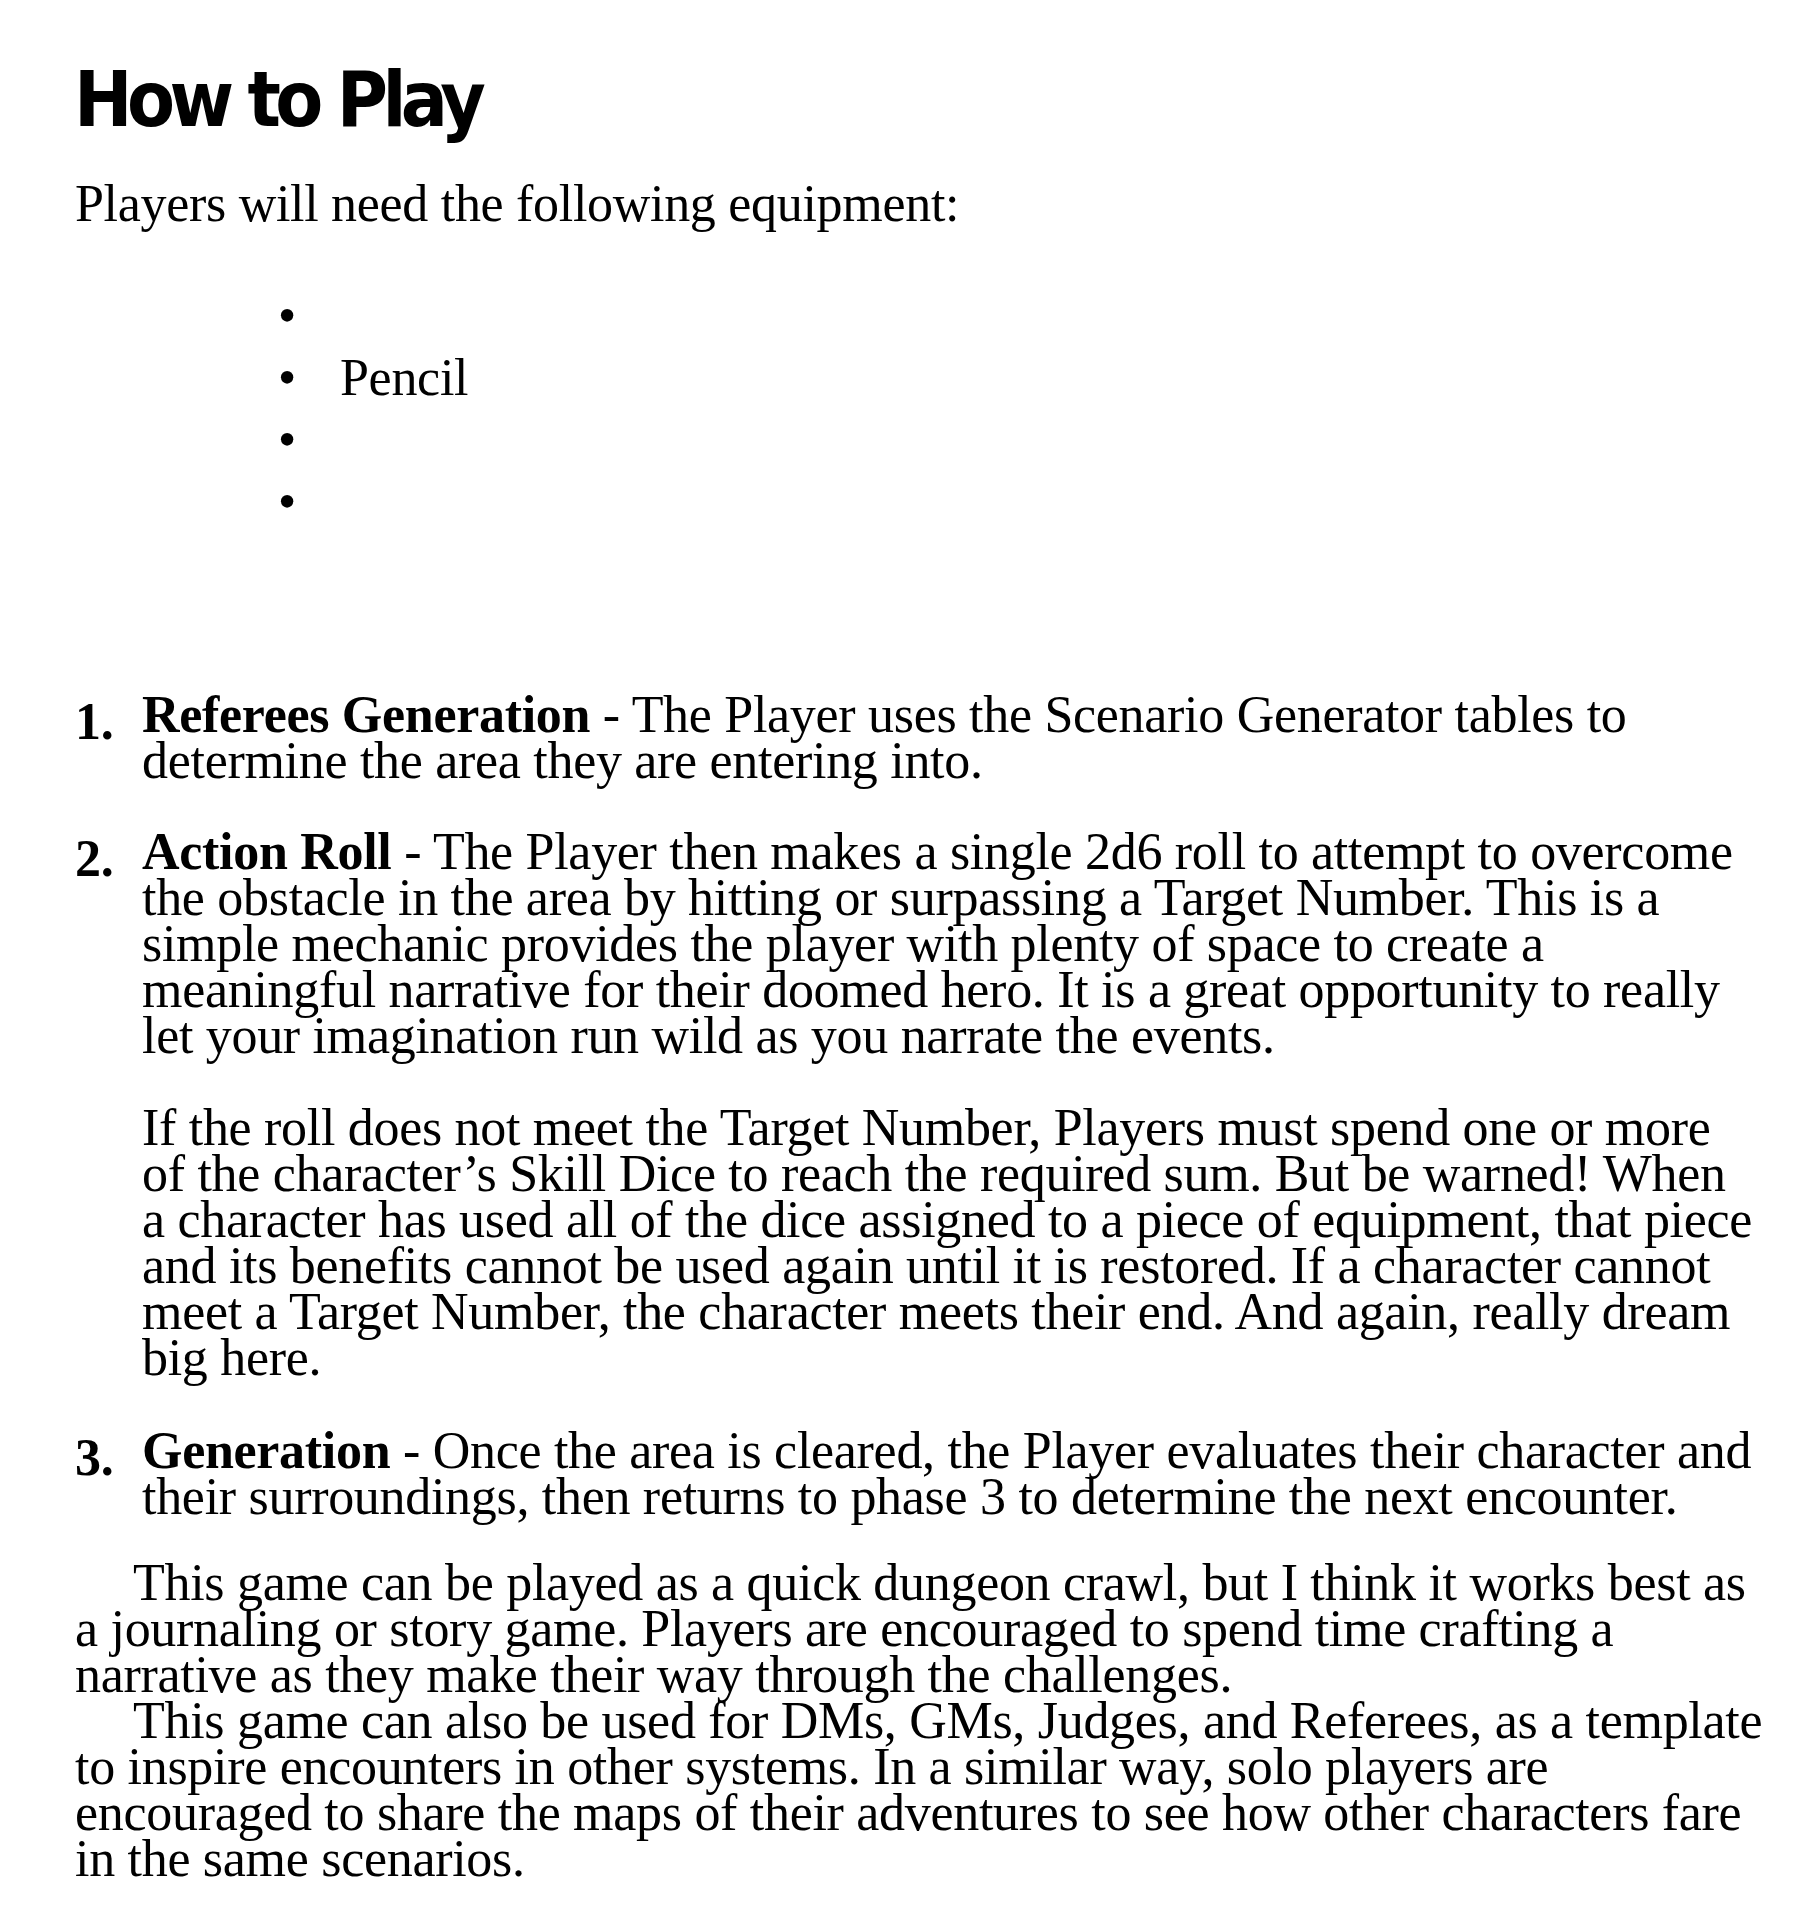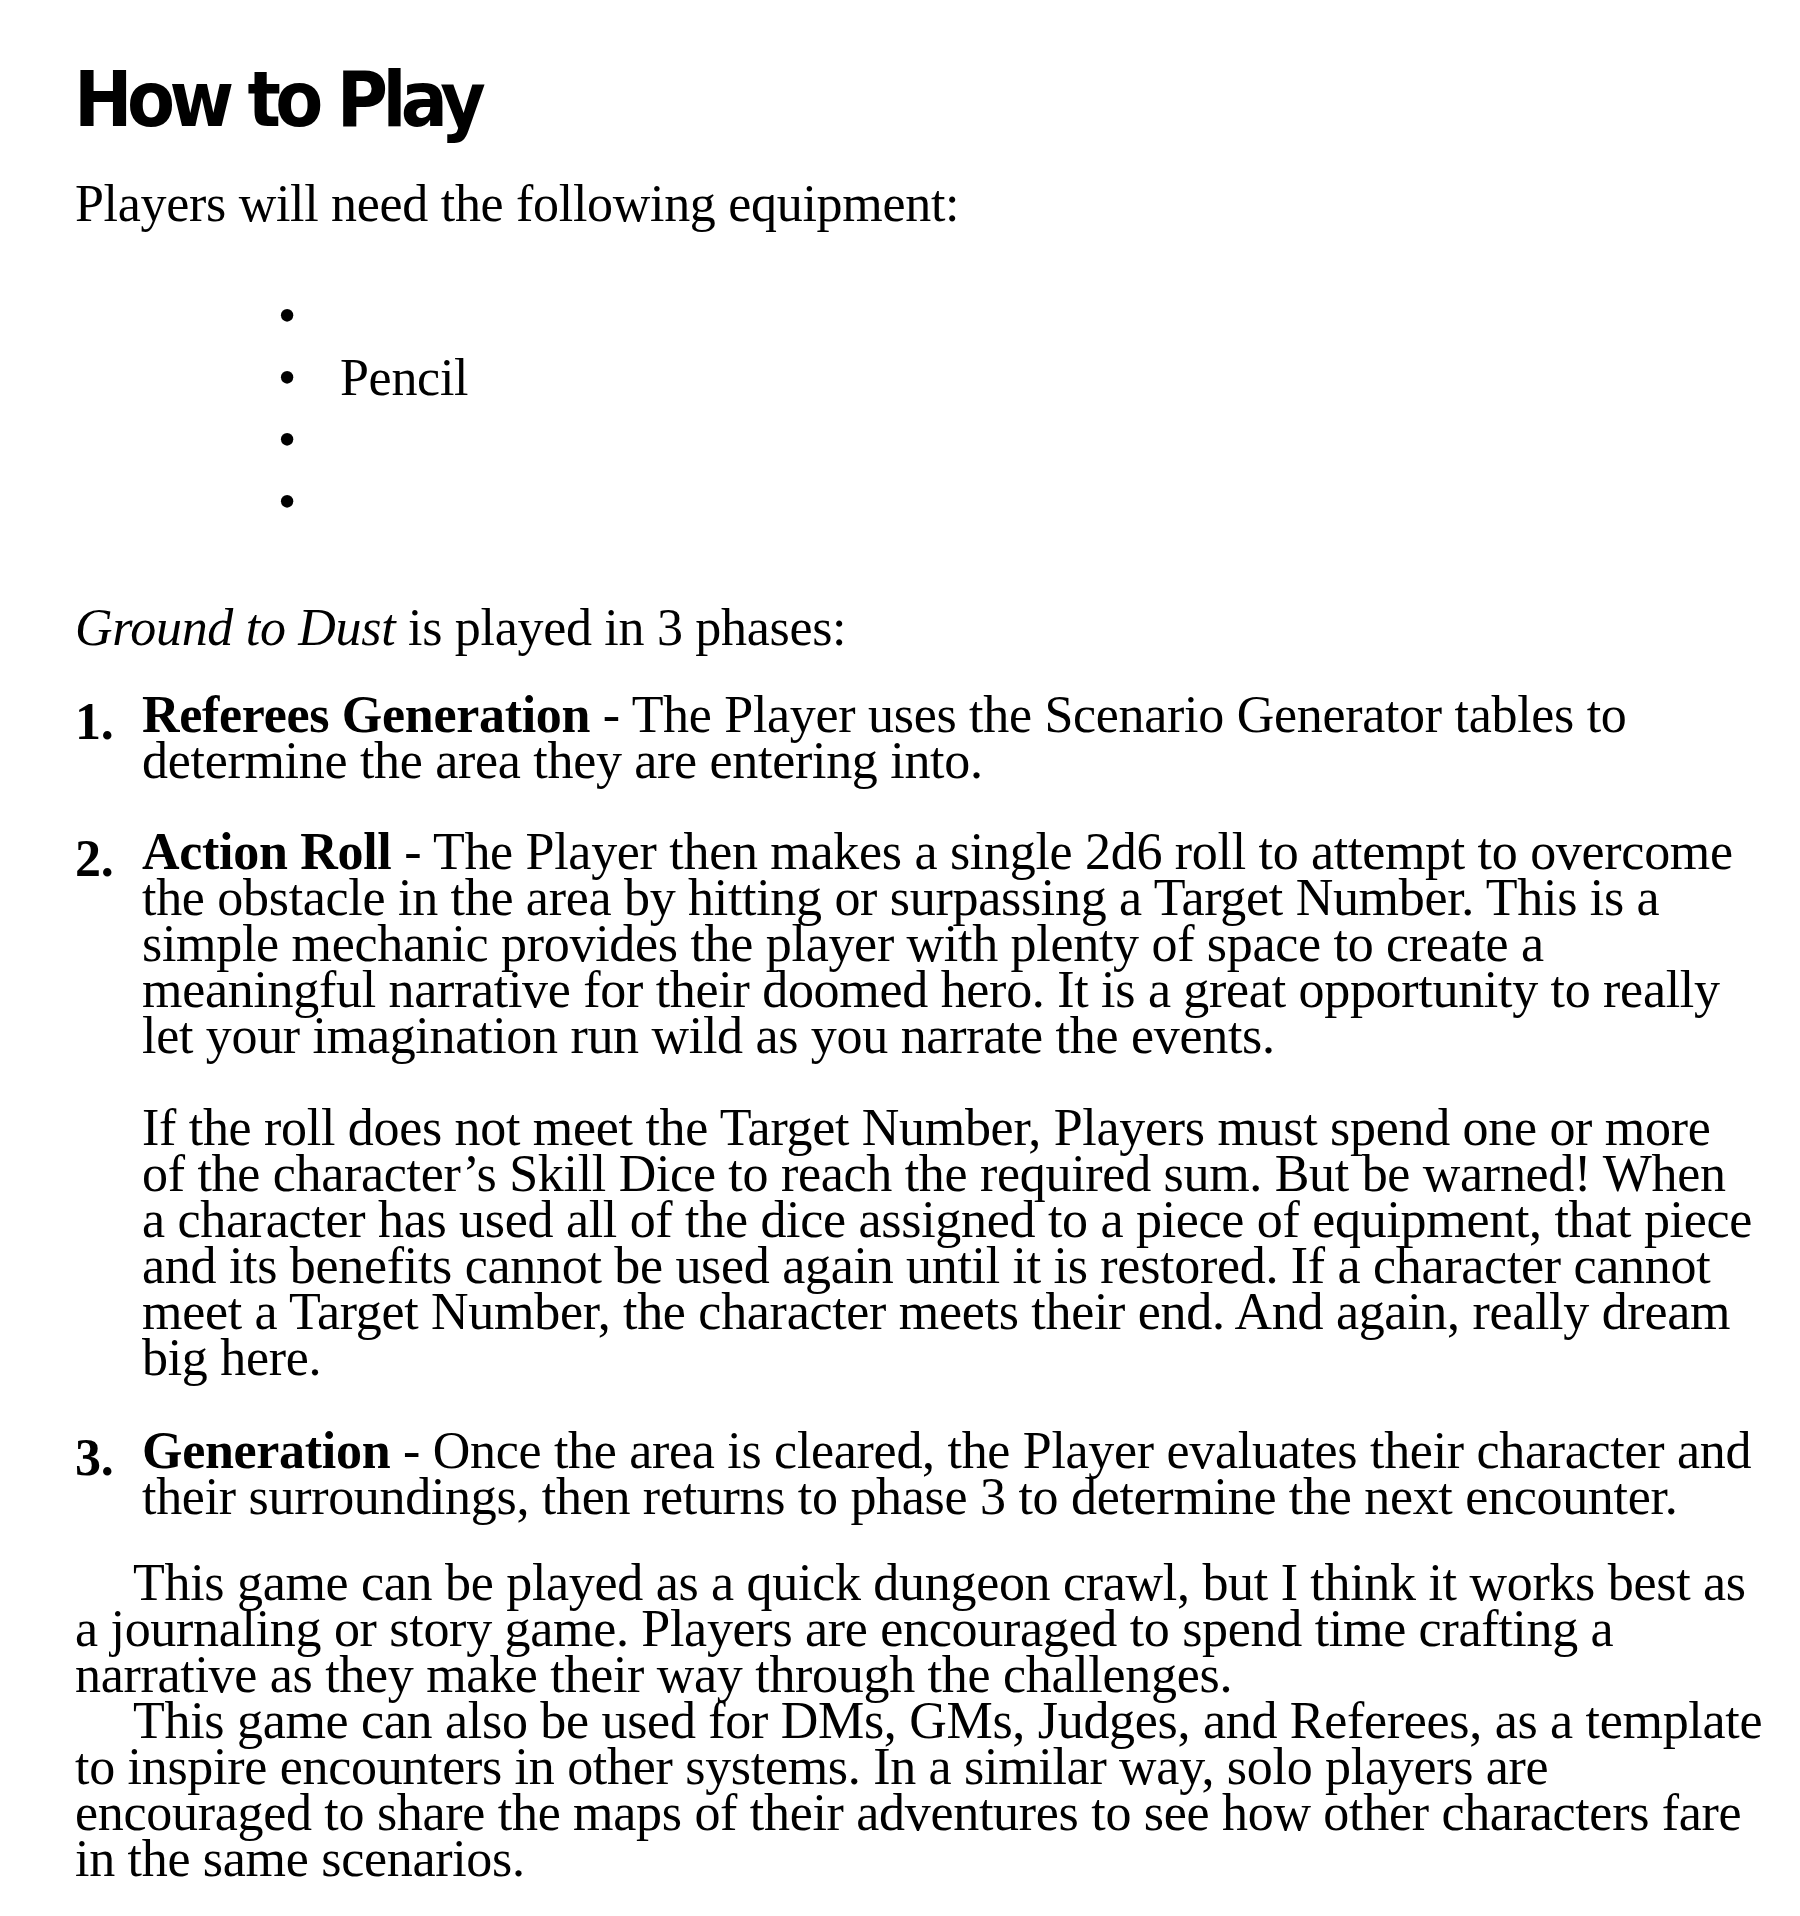--- a/index.html
+++ b/index.html
@@ -46,23 +46,20 @@
       <span>Pencil</span>
     </li>
     <li>
       <span class="bullet">•</span>
     </li>
     <li>
       <span class="bullet">•</span>
     </li>
   </ul>
 
-  <p class="phases-intro serif">
-    <em>Ground to Dust</em><span> is played in 3 phases:</span>
-  </p>
 
   <ol class="phases serif">
     <li style="top:692px;">
       <span class="num">1.</span>
       <div class="body">
         <p><span class="term">Referees Generation</span><span> - </span><span>The Player uses the Scenario Generator tables to determine the area they are entering into.</span></p>
       </div>
     </li>
     <li style="top:829px;">
       <span class="num">2.</span>

